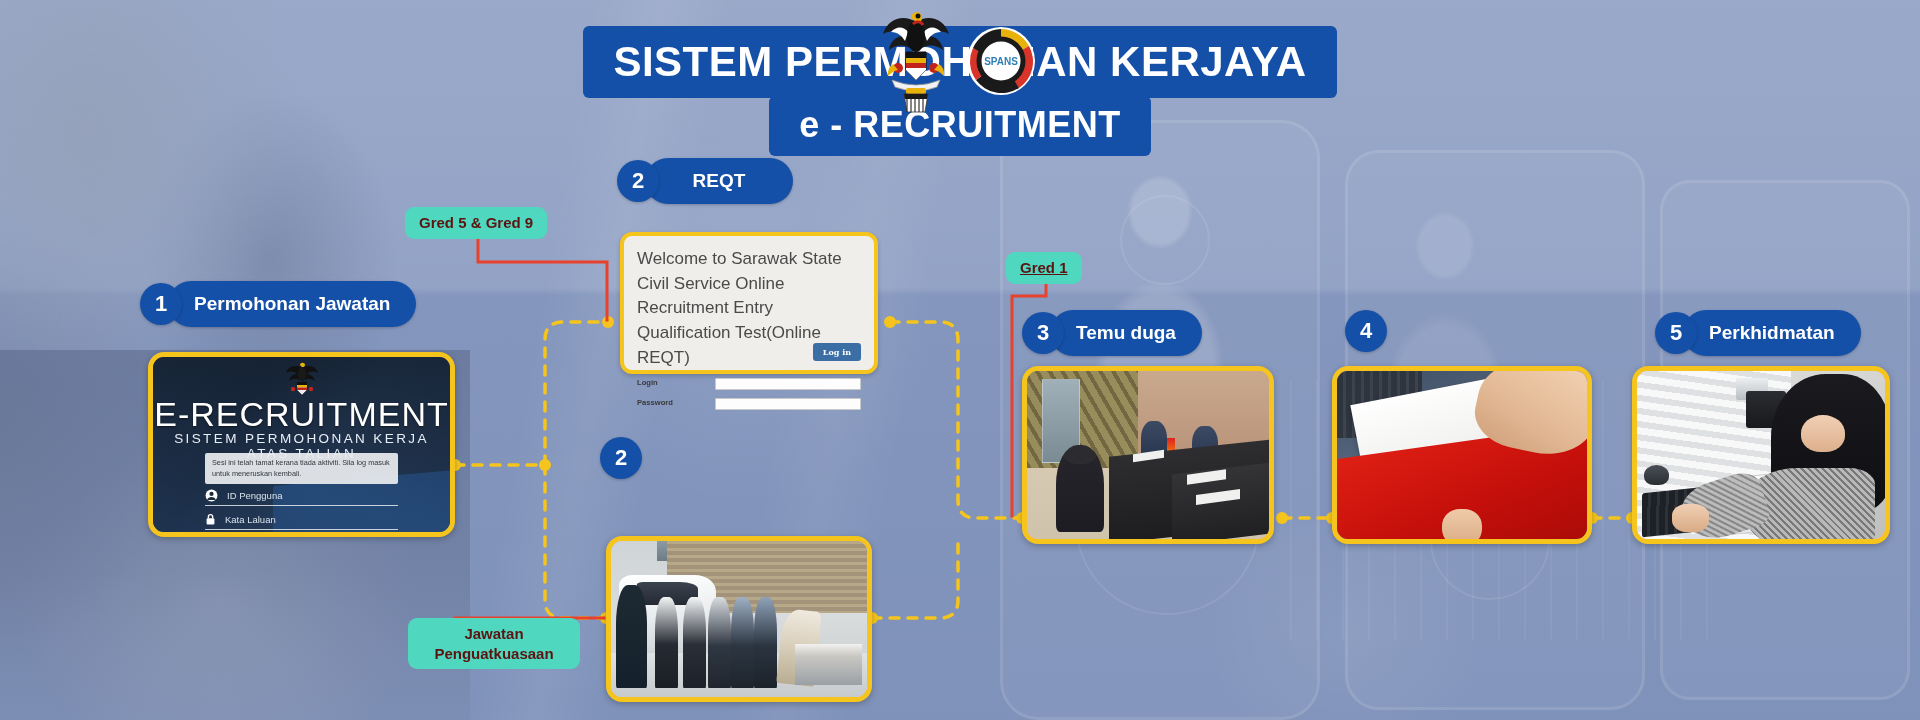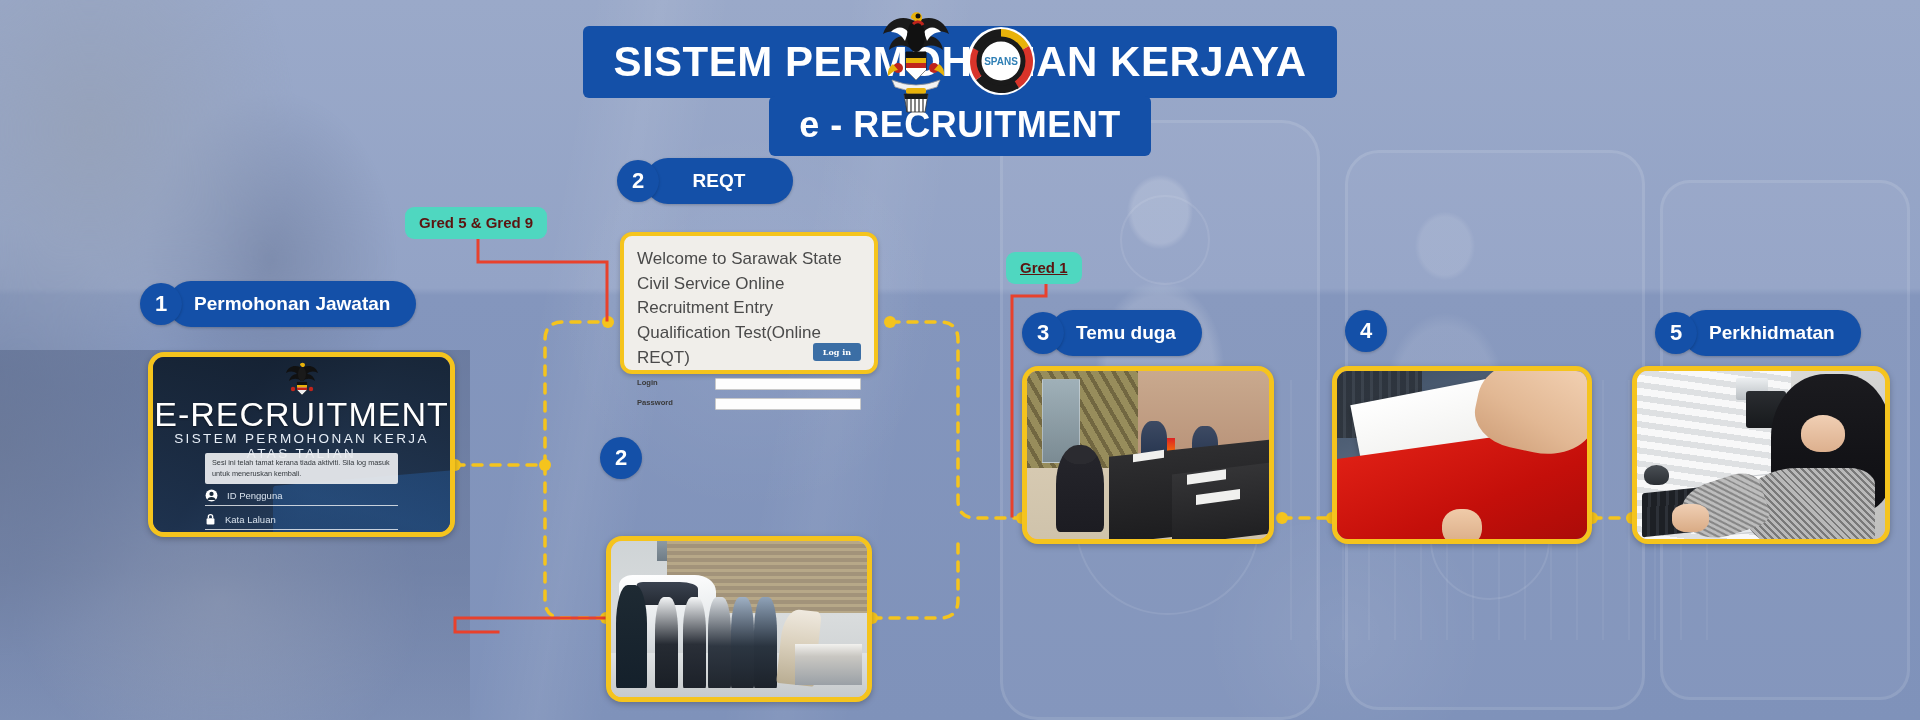--- a/index.html
+++ b/index.html
@@ -634,20 +634,21 @@
         <div class="person pB"></div>
         <div class="person pC"></div>
       <div class="person pD"></div>
         <div class="person pE"></div>
         <div class="person pF"></div>
       <div class="bend"></div>
         <div class="bench"></div>
     </div>
   </div>
 
+  <div class="annot" style="left:408px; top:618px; width:172px;">Jawatan Penguatkuasaan</div>
 
   <div class="annot" style="left:1006px; top:252px;text-decoration:underline;">Gred 1</div>
 
   <div class="step" style="left:1022px; top:310px;">
     <div class="step-num">3</div>
     <div class="step-pill">Temu duga</div>
   </div>
 
   <div class="card" style="left:1022px; top:366px; width:252px; height:178px;">
     <div class="photo ph-interview">

